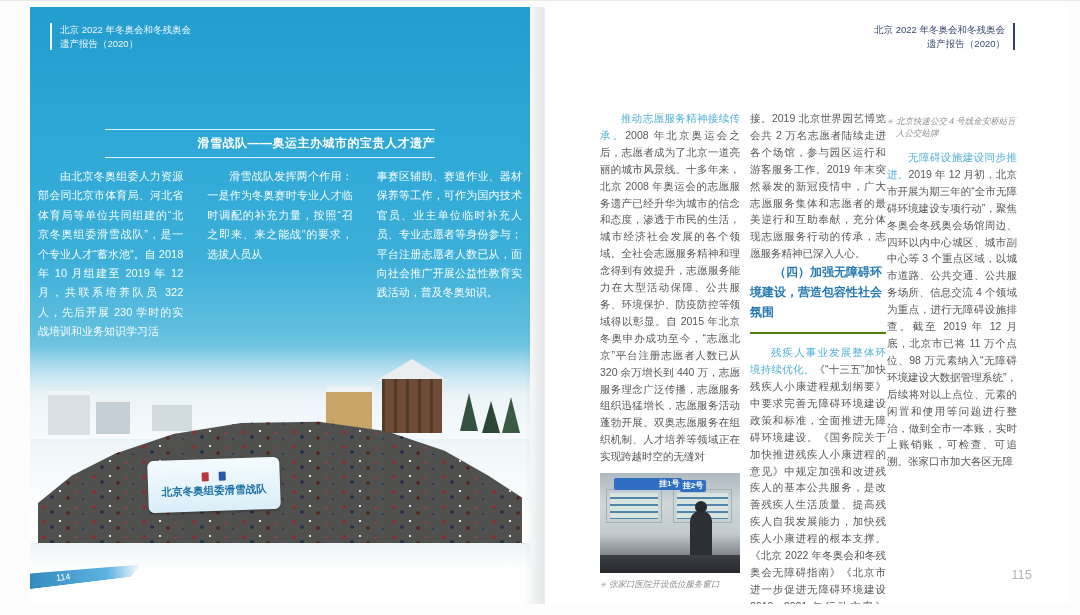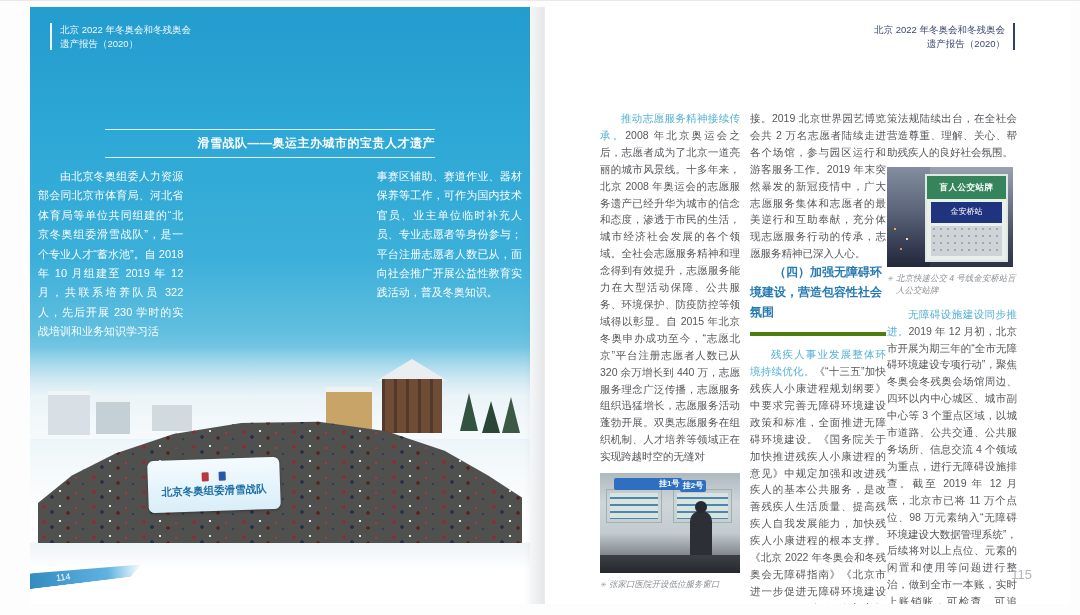--- a/index.html
+++ b/index.html
@@ -73,21 +73,21 @@
   .right-page{position:absolute;left:545px;top:6px;width:525px;height:597px;background:#ffffff;overflow:hidden;}
   .rp-header{position:absolute;right:55px;top:16px;text-align:right;color:#3b4a6e;
     font-size:9.5px;line-height:13.5px;border-right:2px solid #2f3f68;padding-right:8px;}
   .rp-col{position:absolute;top:80px;font-size:10.5px;line-height:16.9px;color:#56575b;text-align:justify;margin-top:23px;}
   .rp-col p{margin:0;}
   .rp-col1{left:55px;width:140px;}
   .rp-col2{left:205px;width:136px;}
   .rp-col3{left:342px;width:130px;}
   .lead{color:#53b1d4;}
   .rp-section-heading{color:#2579b2;font-weight:bold;font-size:12px;line-height:20px;
-    text-indent:2em;margin:12px 0 0;padding-bottom:10px;border-bottom:4px solid #4d7c0f;text-align:left;}
+    text-indent:2em;margin:12px 0 0;padding-bottom:10px;border-bottom:2px solid #4d7c0f;text-align:left;}
   .after-heading{margin-top:10px !important;}
 
   .caption{display:flex;gap:3px;margin-top:5px;font-size:8.5px;line-height:12px;color:#8a8e93;text-align:left;font-style:italic;}
   .caption .bullet{color:#9aa0a6;font-size:7px;padding-top:1px;flex:0 0 auto;}
   .rp-pagenum{position:absolute;right:38px;bottom:22px;color:#b3b5b8;font-size:13px;}
 
   
   .photo-hospital{position:relative;width:140px;height:100px;margin-top:8px;overflow:hidden;
     background:linear-gradient(180deg,#aeb9c0 0%,#cfd6da 30%,#c3cbd0 60%,#8d9398 78%,#4a4e53 100%);}
   .ph-board{position:absolute;top:16%;height:34%;background-color:#d8e4df;border:1px solid #9fb3ad;
@@ -163,20 +163,21 @@
       <div class="lp-rule"></div>
       <div class="lp-title">滑雪战队——奥运主办城市的宝贵人才遗产</div>
       <div class="lp-rule"></div>
     </div>
 
     <div class="lp-cols">
       <div class="lp-col">
         <p class="indent">由北京冬奥组委人力资源部会同北京市体育局、河北省体育局等单位共同组建的“北京冬奥组委滑雪战队”，是一个专业人才“蓄水池”。自 2018 年 10 月组建至 2019 年 12 月，共联系培养队员 322 人，先后开展 230 学时的实战培训和业务知识学习活</p>
       </div>
       <div class="lp-col">
+        <p class="indent">滑雪战队发挥两个作用：一是作为冬奥赛时专业人才临时调配的补充力量，按照“召之即来、来之能战”的要求，选拔人员从</p>
       </div>
       <div class="lp-col">
         <p>事赛区辅助、赛道作业、器材保养等工作，可作为国内技术官员、业主单位临时补充人员、专业志愿者等身份参与；平台注册志愿者人数已从，面向社会推广开展公益性教育实践活动，普及冬奥知识。</p>
       </div>
     </div>
 
     <div class="lp-ribbon">
       <span>114</span>
     </div>
   </div>
@@ -207,30 +208,21 @@
       </div>
     </div>
 
     <div class="rp-col rp-col2">
       <p>接。2019 北京世界园艺博览会共 2 万名志愿者陆续走进各个场馆，参与园区运行和游客服务工作。2019 年末突然暴发的新冠疫情中，广大志愿服务集体和志愿者的最美逆行和互助奉献，充分体现志愿服务行动的传承，志愿服务精神已深入人心。</p>
       <p class="rp-section-heading">（四）加强无障碍环境建设，营造包容性社会氛围</p>
       <p class="indent after-heading"><span class="lead">残疾人事业发展整体环境持续优化。</span><span>《“十三五”加快残疾人小康进程规划纲要》中要求完善无障碍环境建设政策和标准，全面推进无障碍环境建设。《国务院关于加快推进残疾人小康进程的意见》中规定加强和改进残疾人的基本公共服务，是改善残疾人生活质量、提高残疾人自我发展能力，加快残疾人小康进程的根本支撑。《北京 2022 年冬奥会和冬残奥会无障碍指南》《北京市进一步促进无障碍环境建设 2019—2021 年行动方案》《张家口市无障碍设施建设管理条例》等一系列政策的出台，为主办城市有关无障碍环境建设的政</span></p>
     </div>
 
     <div class="rp-col rp-col3">
-      <p>策法规陆续出台，在全社会营造尊重、理解、关心、帮助残疾人的良好社会氛围。</p>
-
-      <div class="photo-busstop">
-        <div class="pb-dusk"></div>
-        <div class="pb-sign">
-          <div class="pb-sign-head">盲人公交站牌</div>
-          <div class="pb-station">金安桥站</div>
-          <div class="pb-braille"></div>
-        </div>
-      </div>
+
       <div class="caption">
         <span class="bullet">✳</span>
         <span>北京快速公交 4 号线金安桥站盲人公交站牌</span>
       </div>
 
       <p class="indent after-heading"><span class="lead">无障碍设施建设同步推进。</span><span>2019 年 12 月初，北京市开展为期三年的“全市无障碍环境建设专项行动”，聚焦冬奥会冬残奥会场馆周边、四环以内中心城区、城市副中心等 3 个重点区域，以城市道路、公共交通、公共服务场所、信息交流 4 个领域为重点，进行无障碍设施排查。截至 2019 年 12 月底，北京市已将 11 万个点位、98 万元素纳入“无障碍环境建设大数据管理系统”，后续将对以上点位、元素的闲置和使用等问题进行整治，做到全市一本账，实时上账销账，可检查、可追溯。张家口市加大各区无障</span></p>
     </div>
 
     <div class="rp-pagenum">115</div>
   </div>

